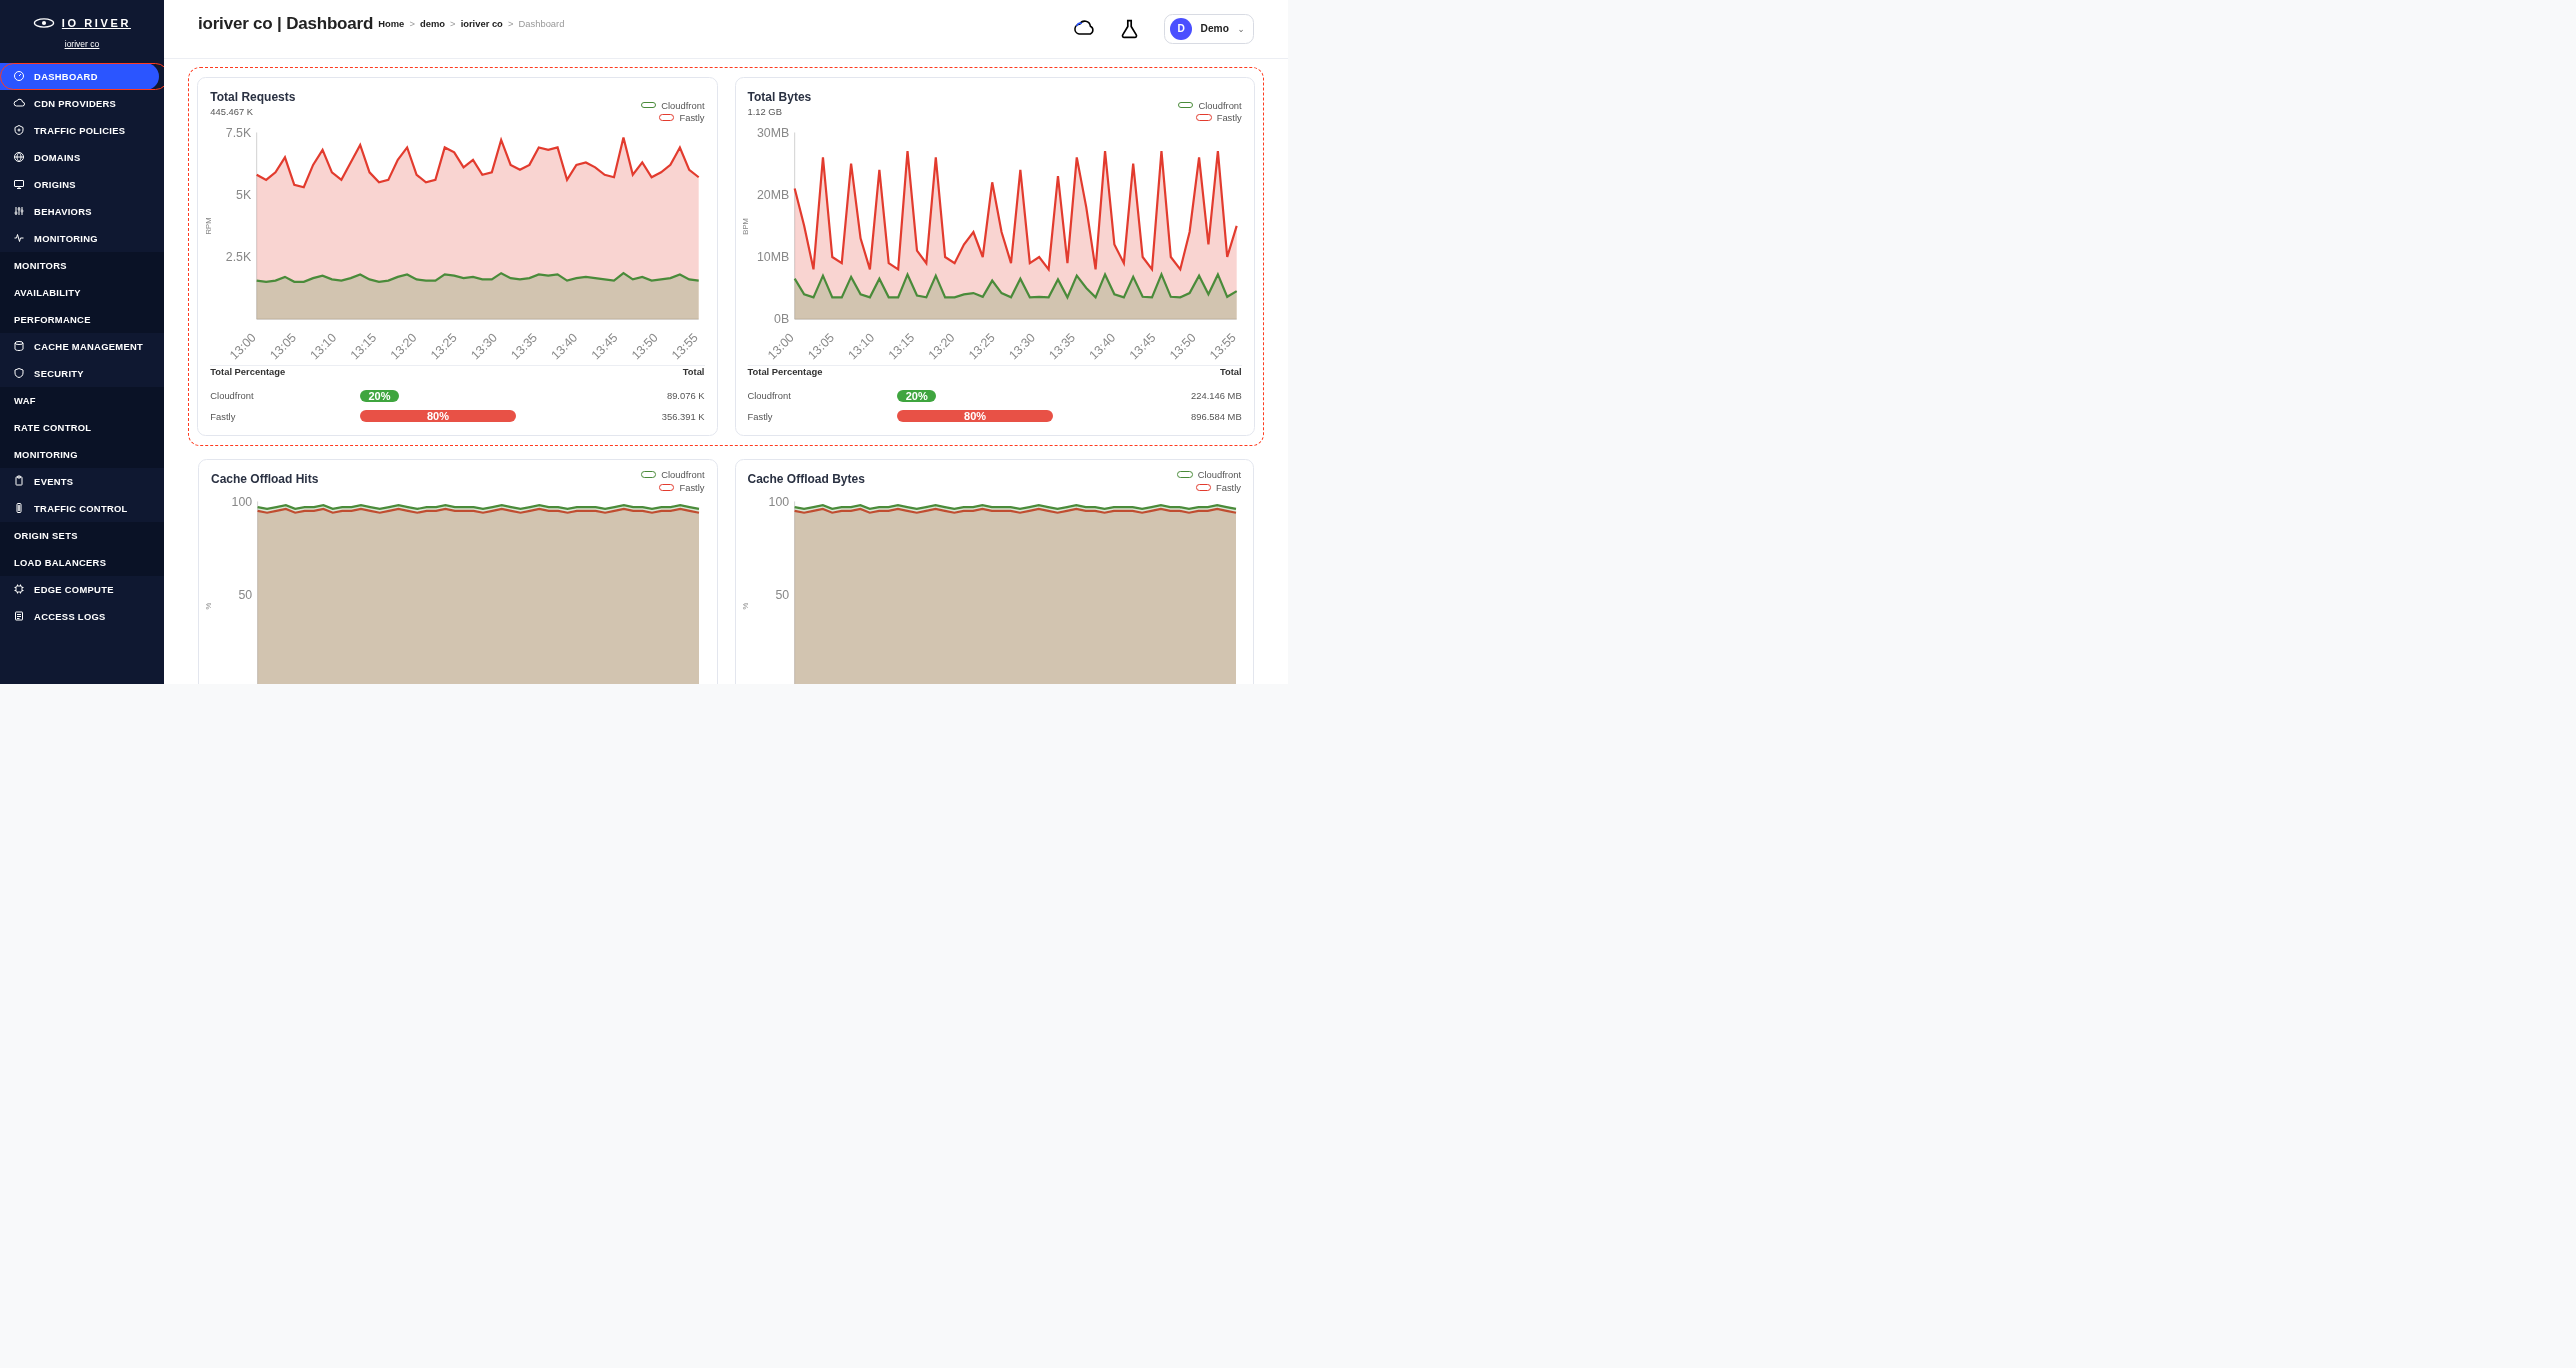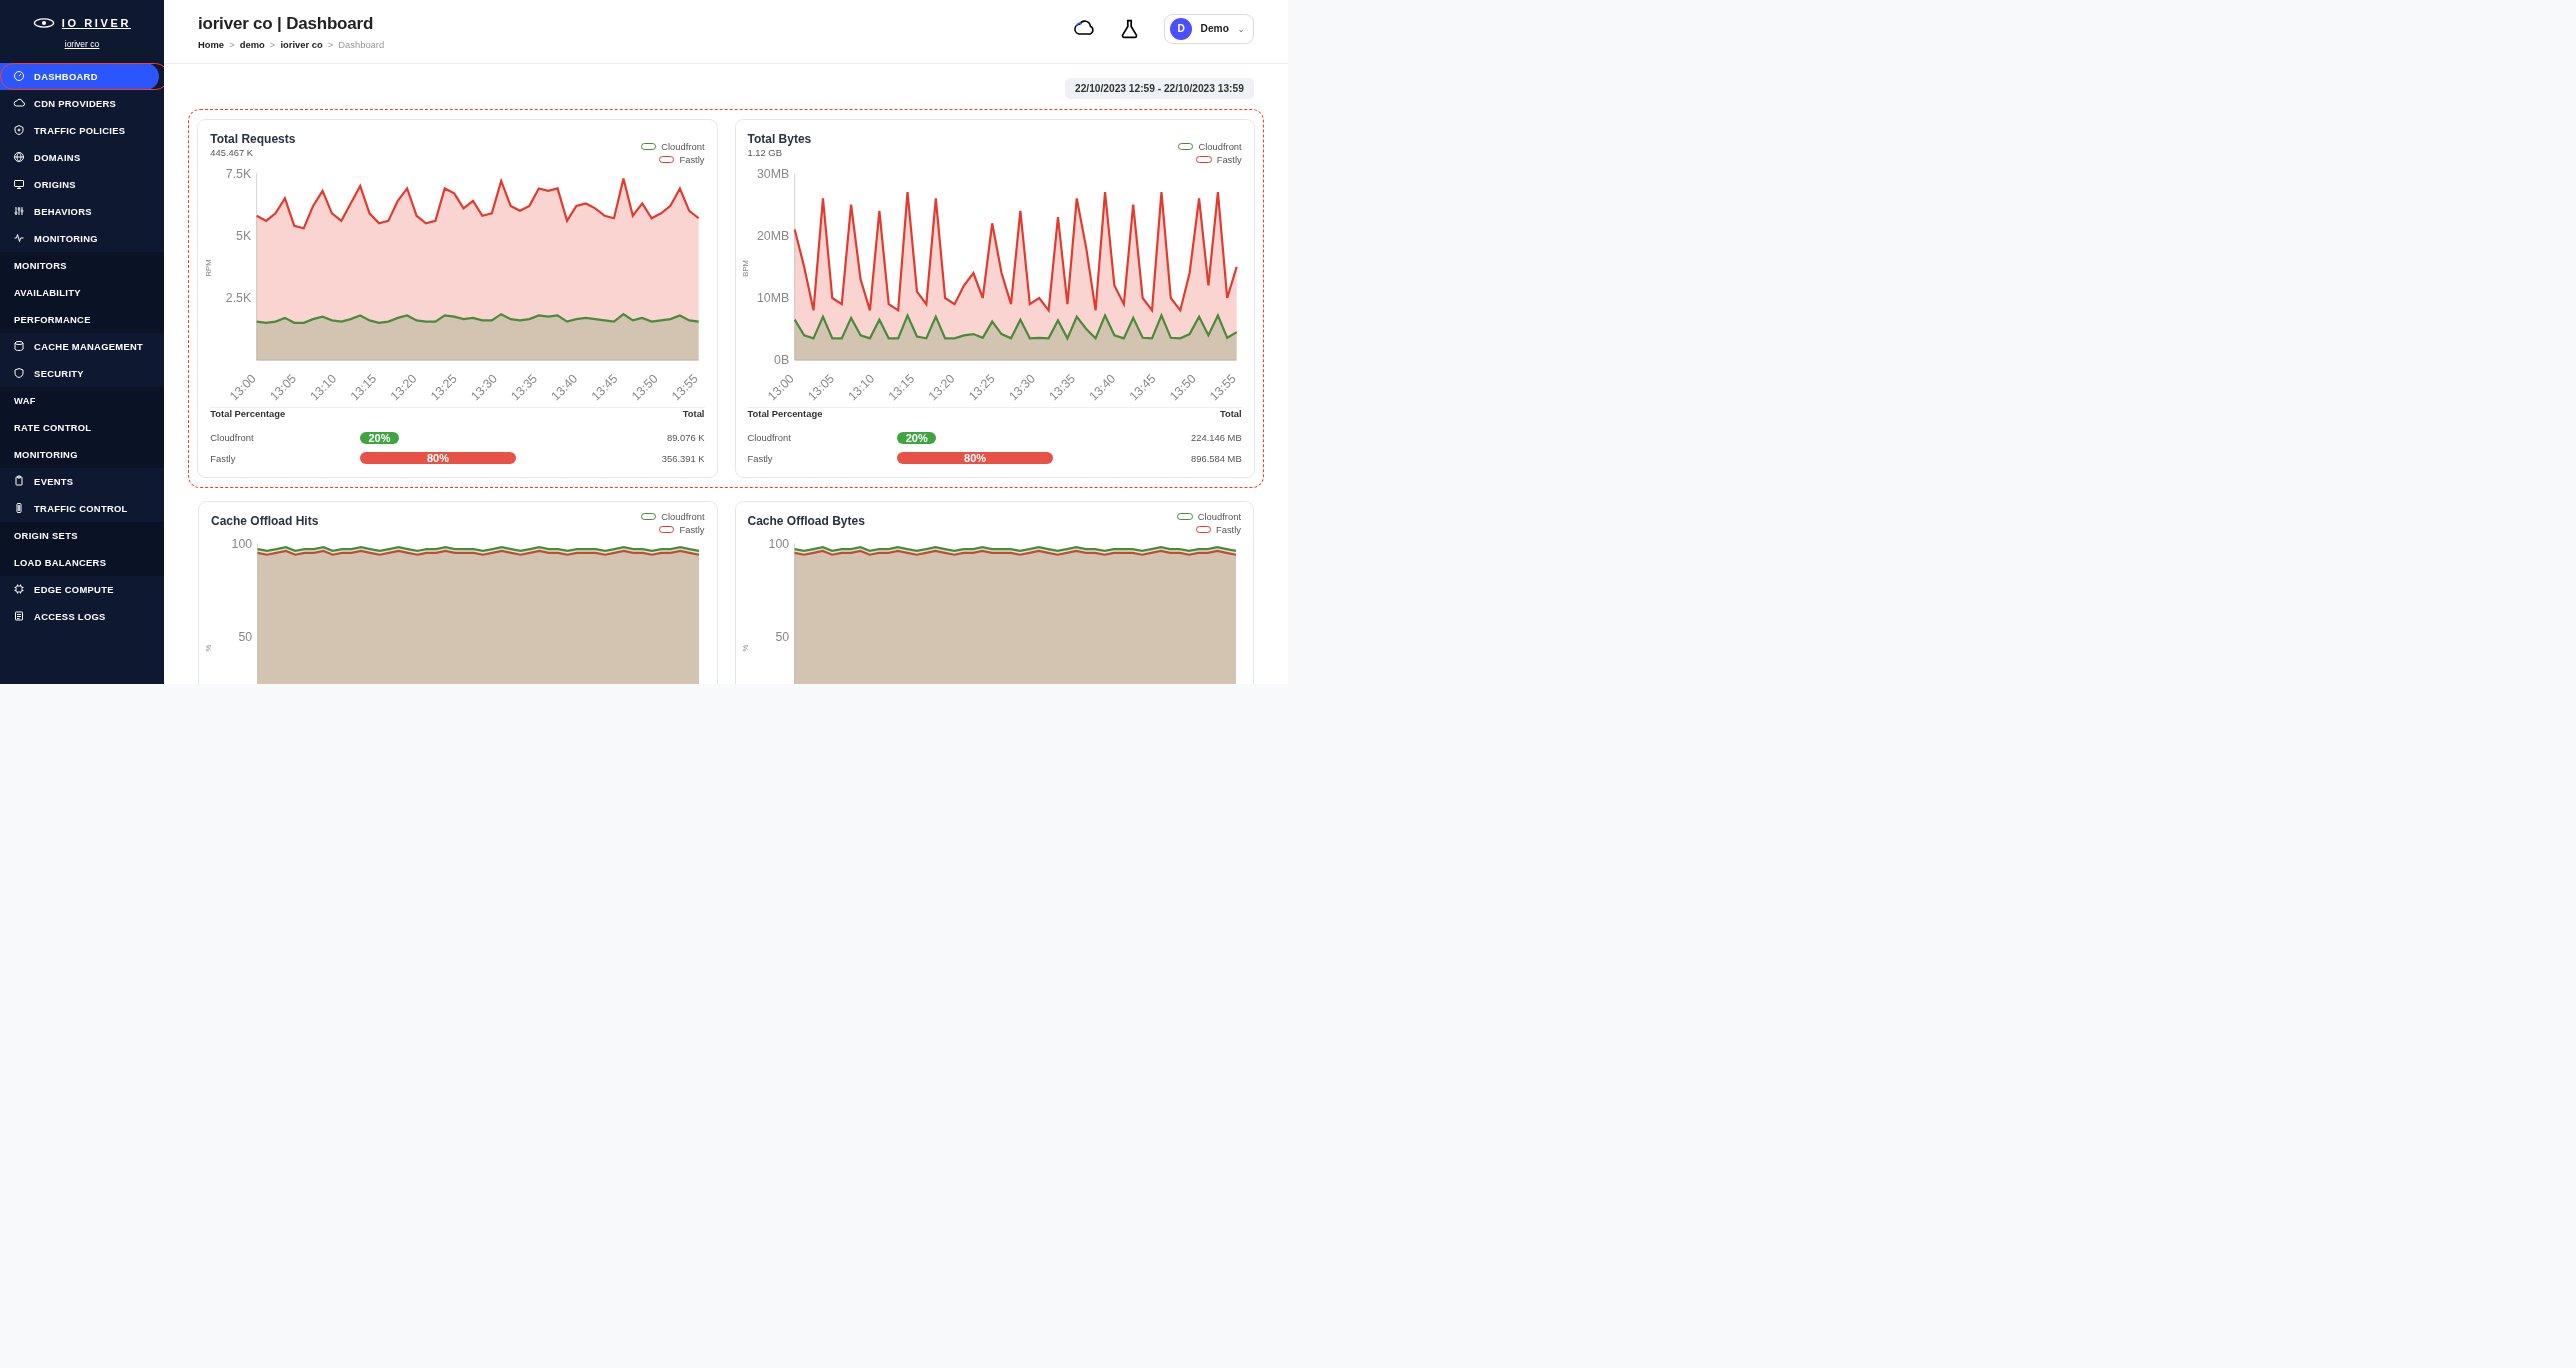--- a/index.html
+++ b/index.html
@@ -15,21 +15,21 @@
   .nav li { display: flex; align-items: center; gap: 8.5px; padding: 0 12px; height: 27px; font-size: 9.4px; font-weight: 700; letter-spacing: 0.3px; cursor: pointer; }
   .nav li.sub { padding-left: 14px; background: #0a1226; font-weight: 600; }
   .nav li.active { background: #2b55ff; border-radius: 0 15.3px 15.3px 0; margin-right: 5.1px; position: relative; }
   .nav li .icon { width: 13.6px; height: 13.6px; display: inline-flex; align-items: center; justify-content: center; flex-shrink: 0; }
   .nav-wrap-active { position: relative; }
   .nav-wrap-active::after { content:""; position:absolute; left:0; right:-5.1px; top:0; bottom:0; border:1.7px solid #ff3b1f; border-radius: 15.3px; pointer-events:none; }
 
   
   .main { flex: 1; display: flex; flex-direction: column; overflow: hidden; }
   .topbar { display: flex; justify-content: space-between; align-items: flex-start; padding: 13.6px 34px 6.8px 34px; }
-  .topbar-left { display: flex; flex-direction: column; gap: 5.1px; }
+  .topbar-left { display: flex; flex-direction: row; gap: 5.1px; }
   .page-title { font-size: 17px; font-weight: 800; letter-spacing: -0.2px; }
   .breadcrumb { font-size: 9.4px; color: #555; display: flex; gap: 5.1px; align-items: center; }
   .breadcrumb .sep { color: #999; }
   .breadcrumb .current { color: #999; }
   .breadcrumb-link { font-weight: 700; color: #222; }
   .topbar-right { display: flex; align-items: center; gap: 22px; }
   .top-icon { width: 24px; height: 24px; display:inline-flex; align-items:center; justify-content:center; }
   .user-chip { display:flex; align-items:center; gap:8.5px; border:0.9px solid #d8dbe3; border-radius: 8.5px; padding: 3.4px 8.5px 3.4px 5.1px; cursor:pointer; }
   .user-chip .avatar { width:22px; height:22px; border-radius:50%; background:#4a4fff; color:#fff; display:flex; align-items:center; justify-content:center; font-size:10.2px; font-weight:700; }
   .user-chip .name { font-size:10.2px; font-weight:700; }
@@ -268,23 +268,20 @@
         <div class="user-chip">
           <span class="avatar">D</span>
           <span class="name">Demo</span>
           <span class="chev">⌄</span>
         </div>
       </div>
     </div>
     <div class="divider"></div>
 
     <div class="content">
-      <div class="date-range-row">
-        <div class="date-range">22/10/2023 12:59 - 22/10/2023 13:59</div>
-      </div>
 
       <div class="grid highlight">
         <div class="card">
             <div class="card-title">Total Requests</div>
             <div class="card-sub">445.467 K</div>
             <div class="legend">
     <div class="legend-item">
                 <span class="legend-pill leg-cloud"></span>
                 <span>Cloudfront</span>
               </div>

